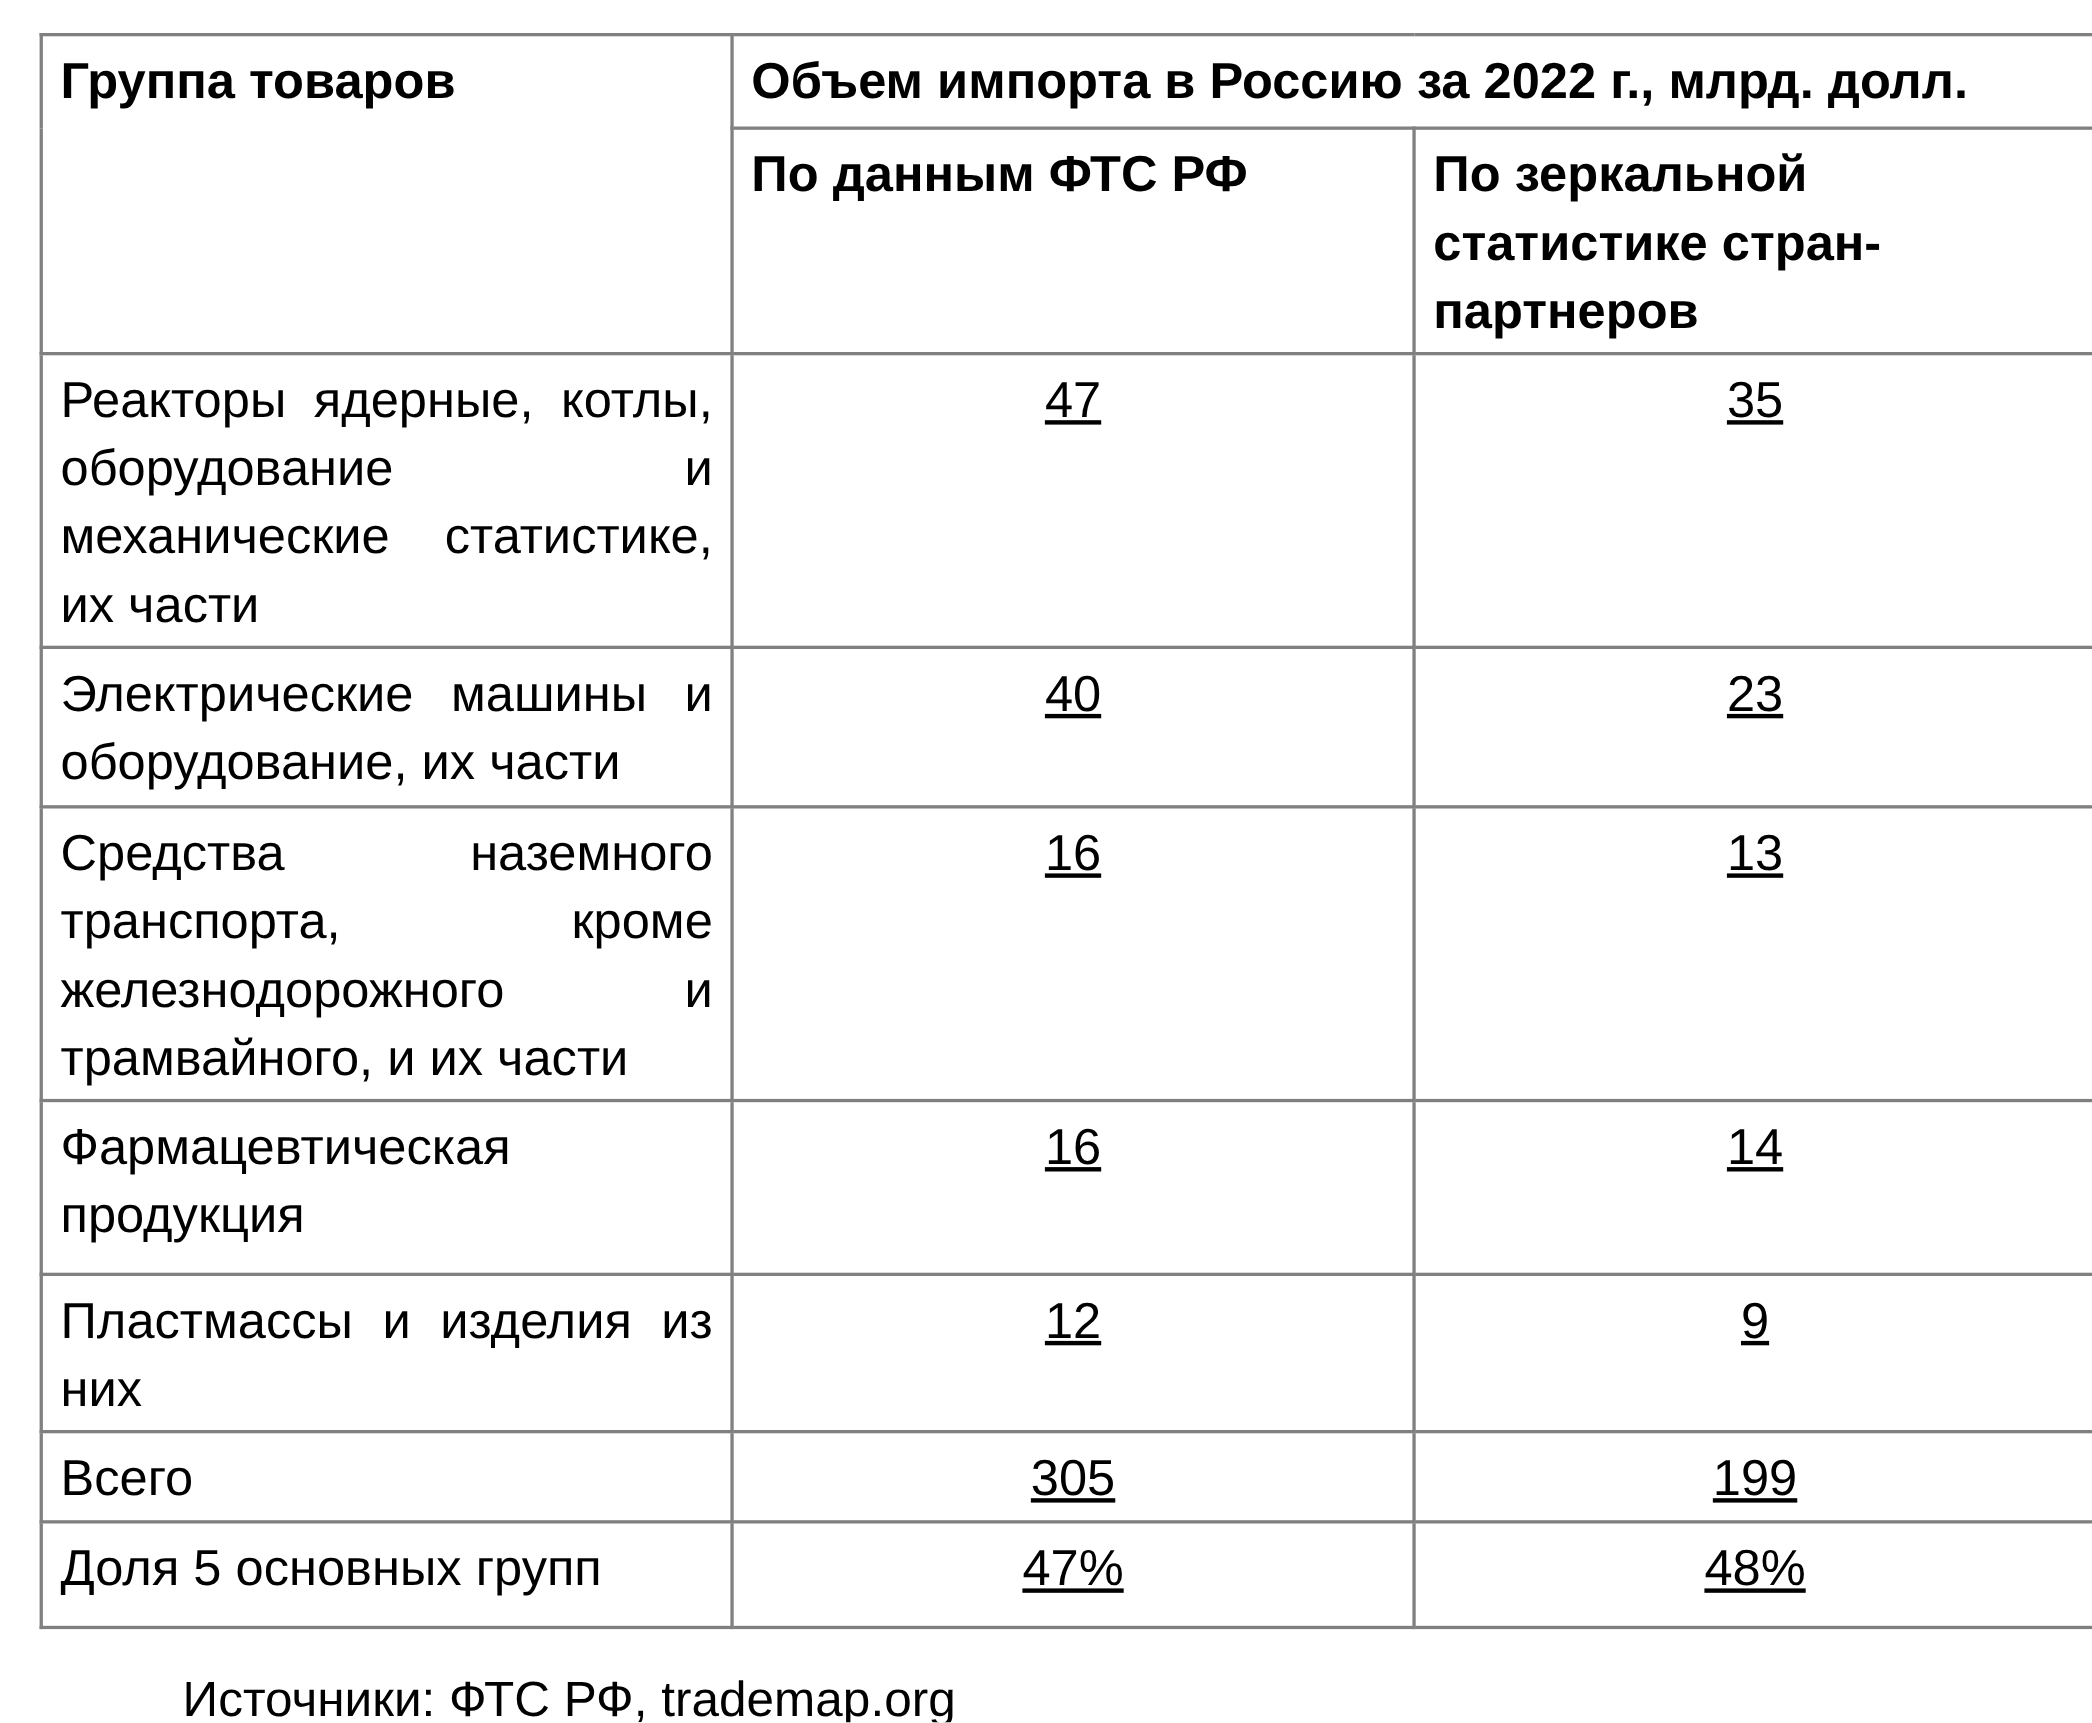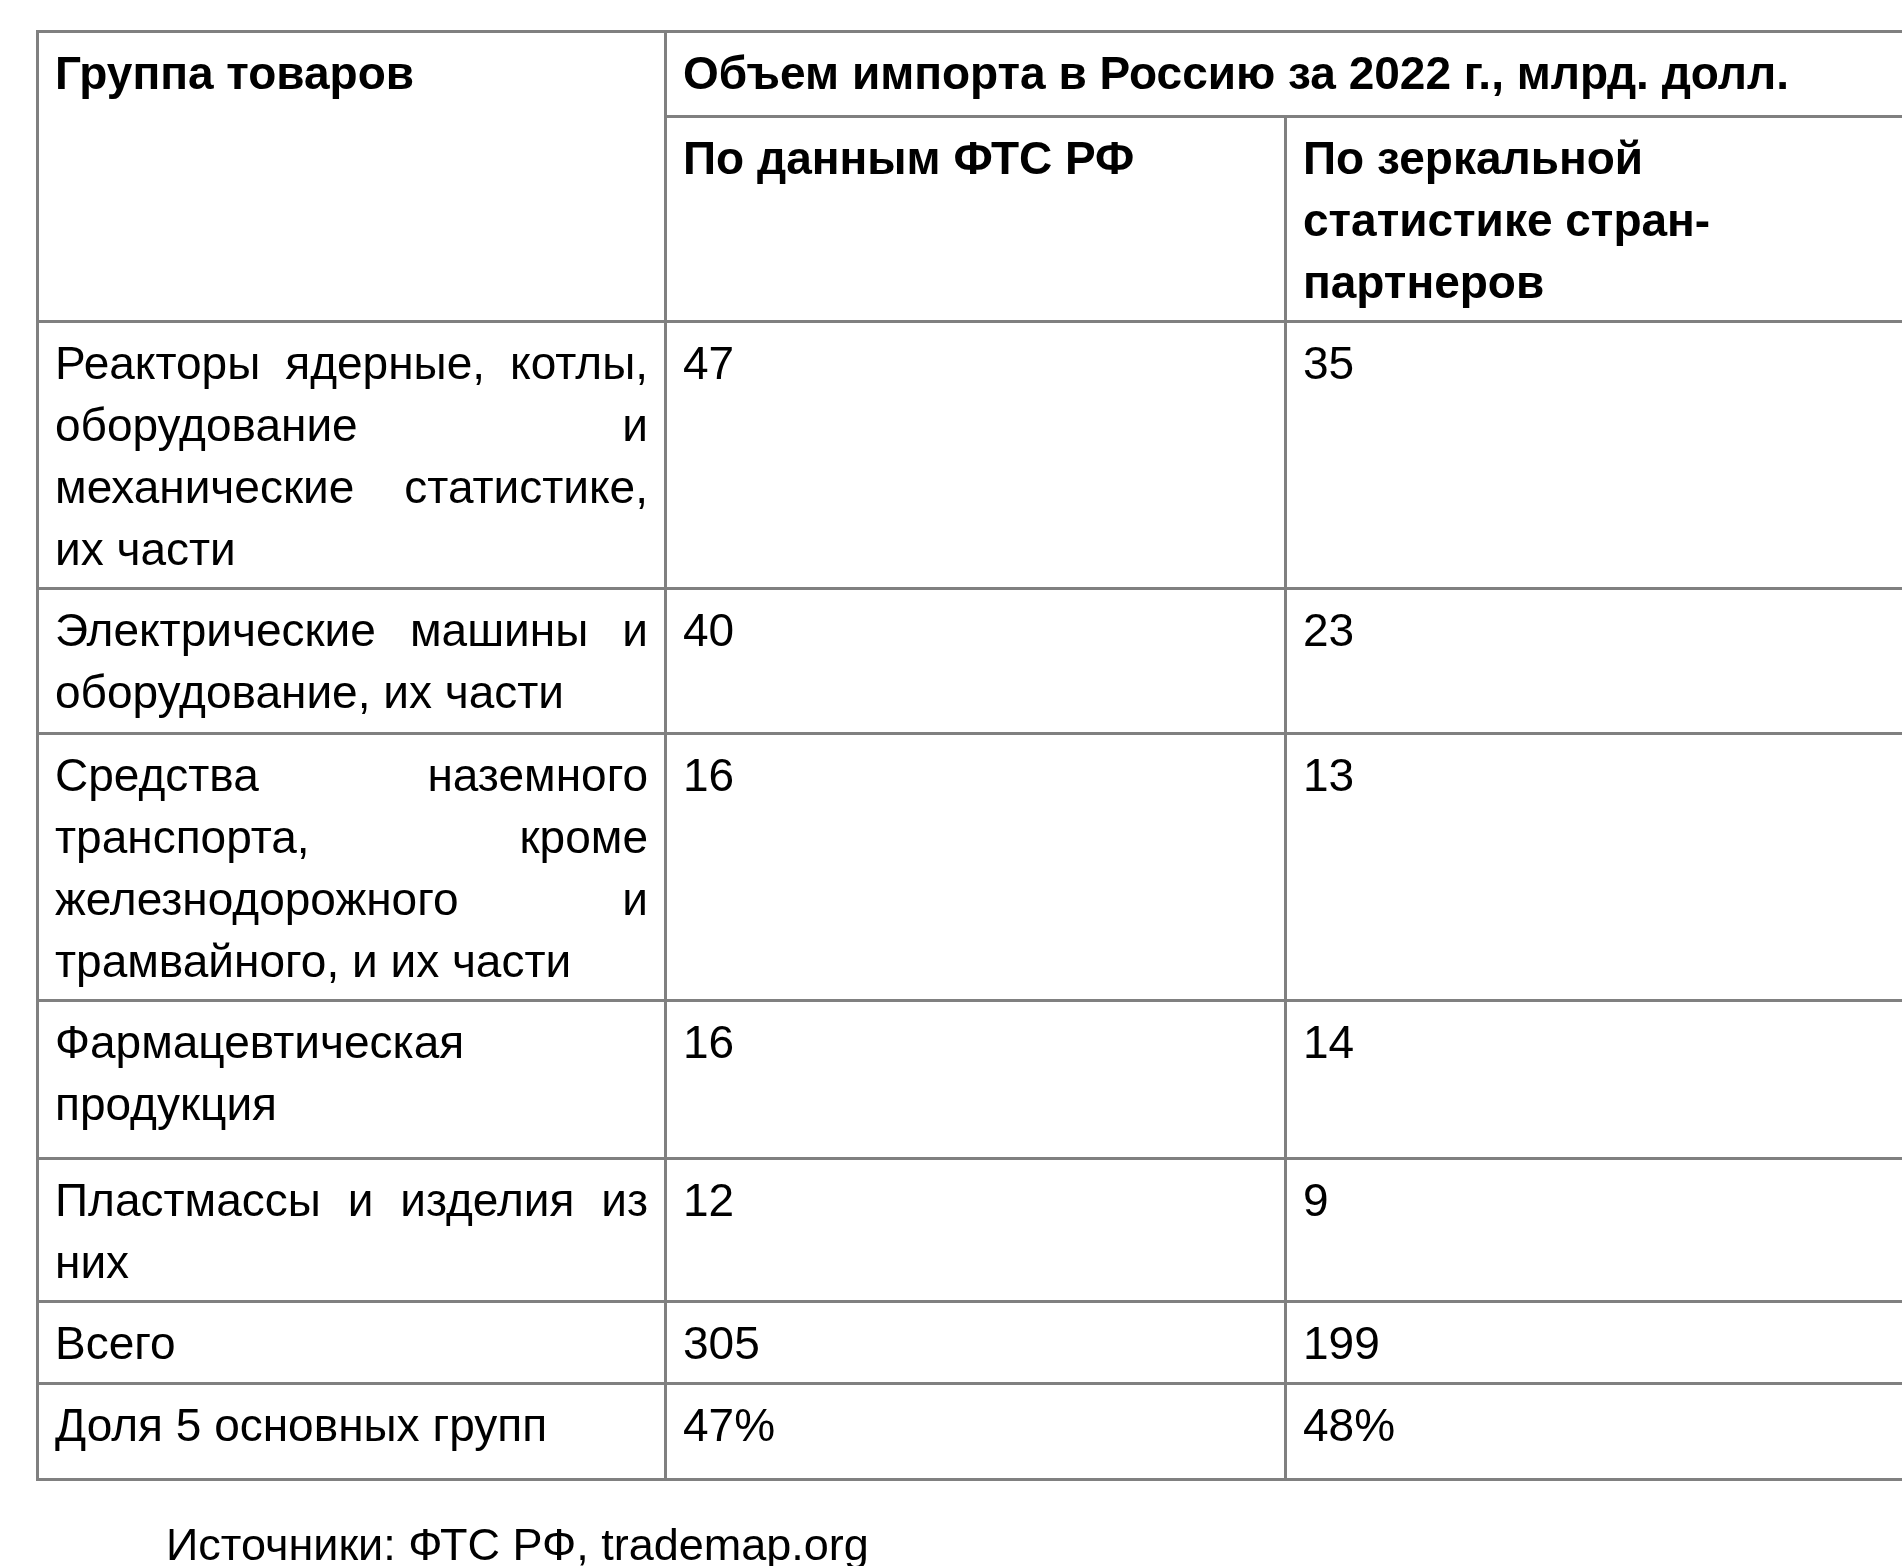--- a/index.html
+++ b/index.html
@@ -49,20 +49,22 @@
   tbody tr:nth-child(6) { height: 82px; }
   tbody tr:nth-child(7) { height: 96px; }
   td.c-group {
     text-align: justify;
   }
   tbody tr:nth-child(6) td.c-group,
   tbody tr:nth-child(7) td.c-group {
     text-align: left;
   }
   td.c-num {
+    text-align: center;
+    text-decoration: underline;
   }
   .source-note {
     margin: 36px 0 0 166px;
     font-size: 45px;
     line-height: 56px;
     color: #000000;
   }
 </style>
 </head>
 <body>

